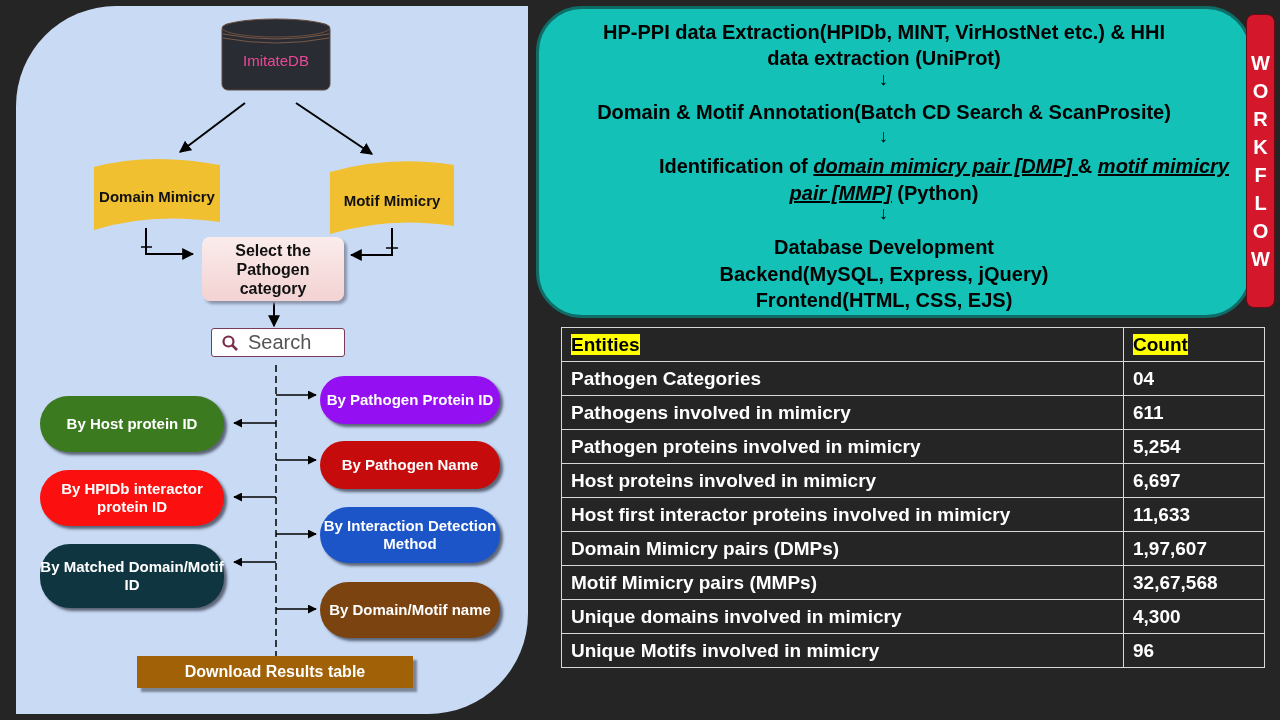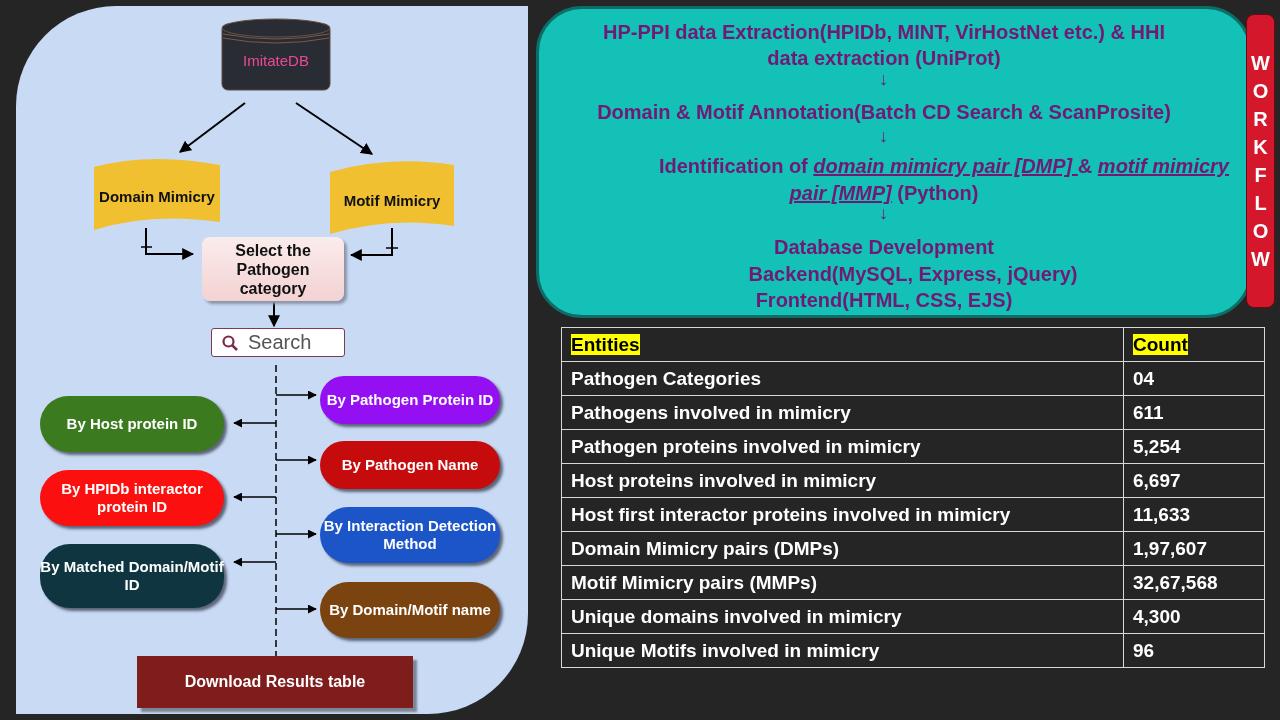--- a/index.html
+++ b/index.html
@@ -6,22 +6,22 @@
     body { width:1280px; height:720px; background:#252525; position:relative; overflow:hidden; font-family:"Liberation Sans", sans-serif; }
     .left-panel { position:absolute; left:16px; top:6px; width:512px; height:708px; background:#c9daf5; border-top-left-radius:100px; border-bottom-right-radius:100px; }
     svg.flow { position:absolute; left:0; top:0; }
     .db { position:absolute; left:221px; top:16px; width:110px; height:80px; }
     .db-label { position:absolute; left:0; width:110px; top:36px; text-align:center; color:#ec4899; font-size:15px; }
     .banner { position:absolute; display:flex; align-items:center; justify-content:center; font-weight:bold; font-size:15px; color:#111; line-height:19px; }
     .select-box { position:absolute; left:202px; top:237px; width:142px; height:64px; background:linear-gradient(#fbecec,#f3d2d2); border-radius:8px; box-shadow:3px 3px 3px #8a94a8; display:flex; align-items:center; justify-content:center; text-align:center; font-weight:bold; font-size:16px; line-height:19px; color:#111; }
     .search-box { position:absolute; left:211px; top:328px; width:134px; height:29px; background:#fff; border:1px solid #7a3a5a; border-radius:3px; display:flex; align-items:center; font-size:20px; color:#555; box-sizing:border-box; }
     .search-box .ic { margin:0 10px 0 10px; }
     .pill { position:absolute; border-radius:30px; color:#fff; font-weight:bold; font-size:15px; line-height:18px; display:flex; align-items:center; justify-content:center; text-align:center; box-shadow:3px 3px 3px #5c6578; }
-    .dl-btn { position:absolute; left:137px; top:656px; width:276px; height:52px; background:#7f1d1d; color:#fff; font-weight:bold; font-size:16px; display:flex; align-items:center; justify-content:center; box-shadow:4px 4px 2px #7b8595; }
-    .workflow-box { position:absolute; left:536px; top:6px; width:716px; height:312px; background:#13c1b7; border:3px solid #0f6d68; border-radius:46px; box-sizing:border-box; color:#701a75; font-weight:bold; font-size:20px; text-align:center; }
+    .dl-btn { position:absolute; left:137px; top:656px; width:276px; height:32px; background:#a16207; color:#fff; font-weight:bold; font-size:16px; display:flex; align-items:center; justify-content:center; box-shadow:4px 4px 2px #7b8595; }
+    .workflow-box { position:absolute; left:536px; top:6px; width:716px; height:312px; background:#13c1b7; border:3px solid #0f6d68; border-radius:46px; box-sizing:border-box; color:#000000; font-weight:bold; font-size:20px; text-align:center; }
     .wf-line { position:absolute; left:0; width:690px; text-align:center; }
     .wf-arrow { position:absolute; left:340px; font-weight:normal; font-size:18px; }
     .wf-tab { position:absolute; left:1246px; top:14px; width:27px; height:292px; background:#d4172b; border-radius:8px; border:1px solid #6a0a14; color:#fff; font-weight:bold; font-size:20px; display:flex; flex-direction:column; align-items:center; justify-content:center; line-height:28px; }
     .u { text-decoration:underline; font-style:italic; }
     table.stats { position:absolute; left:561px; top:327px; width:704px; border-collapse:collapse; color:#fff; font-weight:bold; font-size:19px; }
     table.stats td { border:1px solid #d8d8d8; height:33px; padding:0 9px; }
     table.stats td.cnt { width:122px; }
     .hl { background:#ffff00; color:#000; }
   </style>
 </head>
@@ -104,21 +104,21 @@
   <div class="wf-line" style="top:92px;">Domain &amp; Motif Annotation(Batch CD Search &amp; ScanProsite)</div>
   <div class="wf-arrow" style="top:117px;">↓</div>
   <div class="wf-line" style="top:146px;text-align:right;">
     <span>Identification of </span><span class="u">domain mimicry pair [DMP] </span><span>&amp; </span><span class="u">motif mimicry</span>
   </div>
   <div class="wf-line" style="top:173px;">
     <span class="u">pair [MMP]</span><span> (Python)</span>
   </div>
   <div class="wf-arrow" style="top:194px;">↓</div>
   <div class="wf-line" style="top:227px;">Database Development</div>
-  <div class="wf-line" style="top:254px;margin-left:29px;">Backend(MySQL, Express, jQuery)</div>
+  <div class="wf-line" style="top:254px;">Backend(MySQL, Express, jQuery)</div>
   <div class="wf-line" style="top:280px;">Frontend(HTML, CSS, EJS)</div>
 </div>
 
 <div class="wf-tab">
   <span>W</span>
   <span>O</span>
   <span>R</span>
   <span>K</span>
   <span>F</span>
   <span>L</span>

